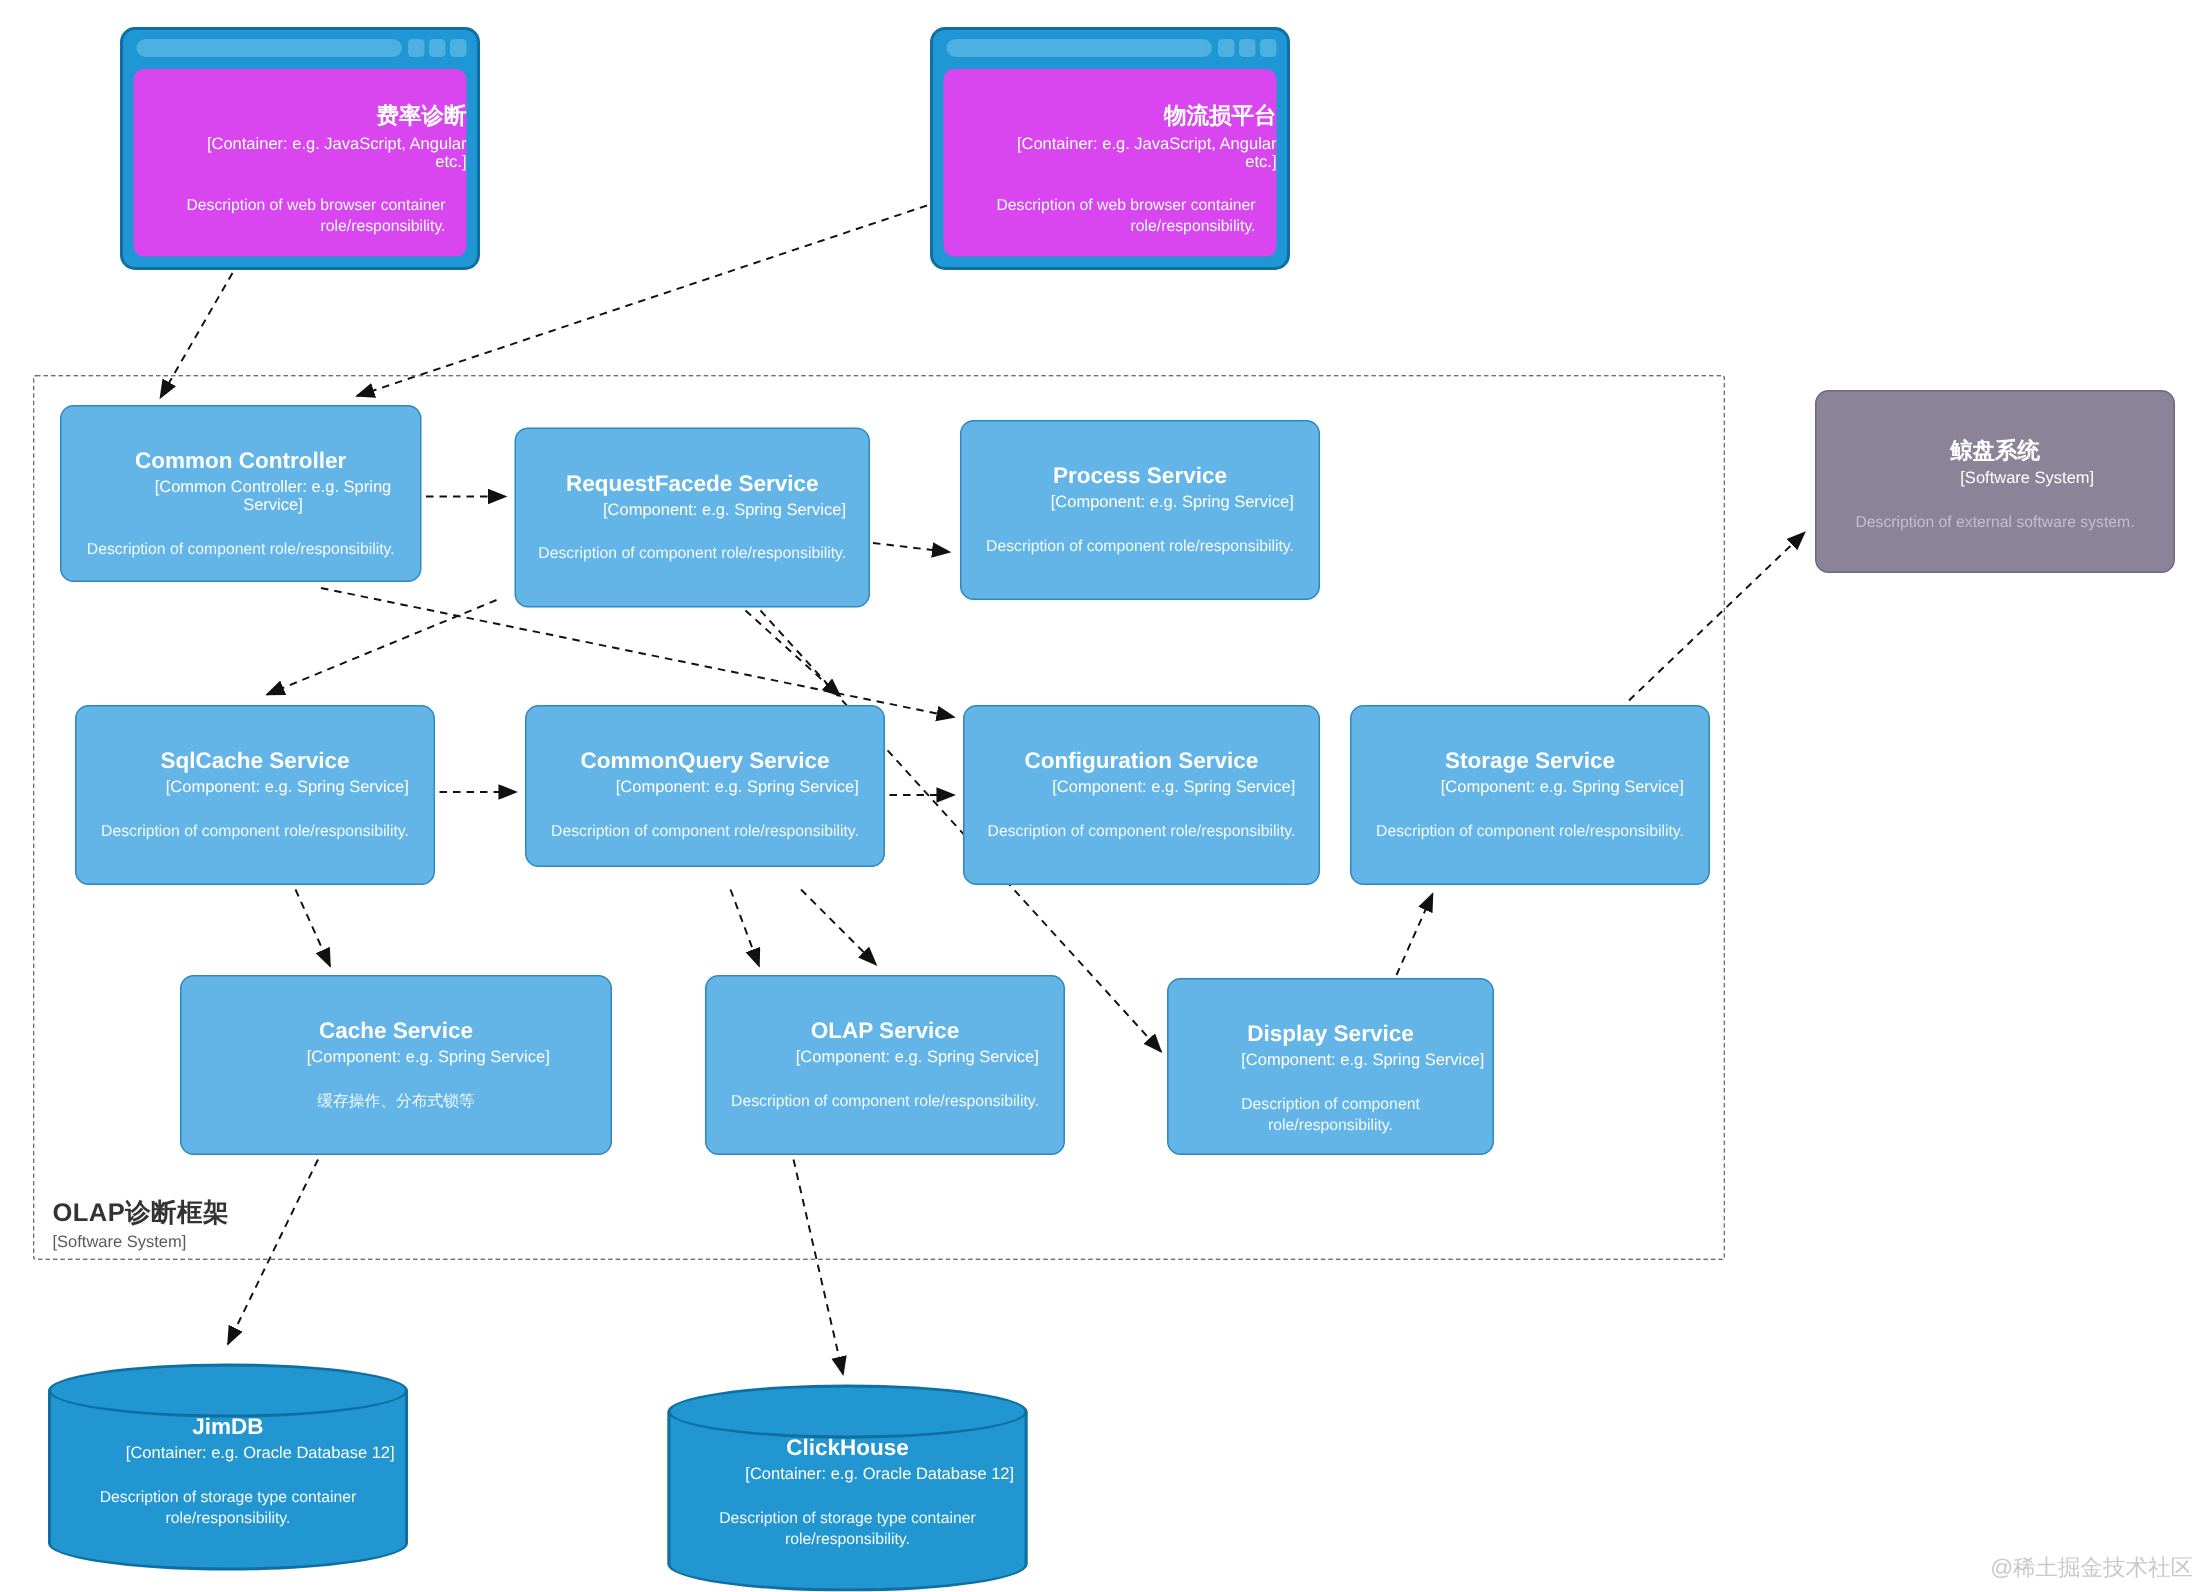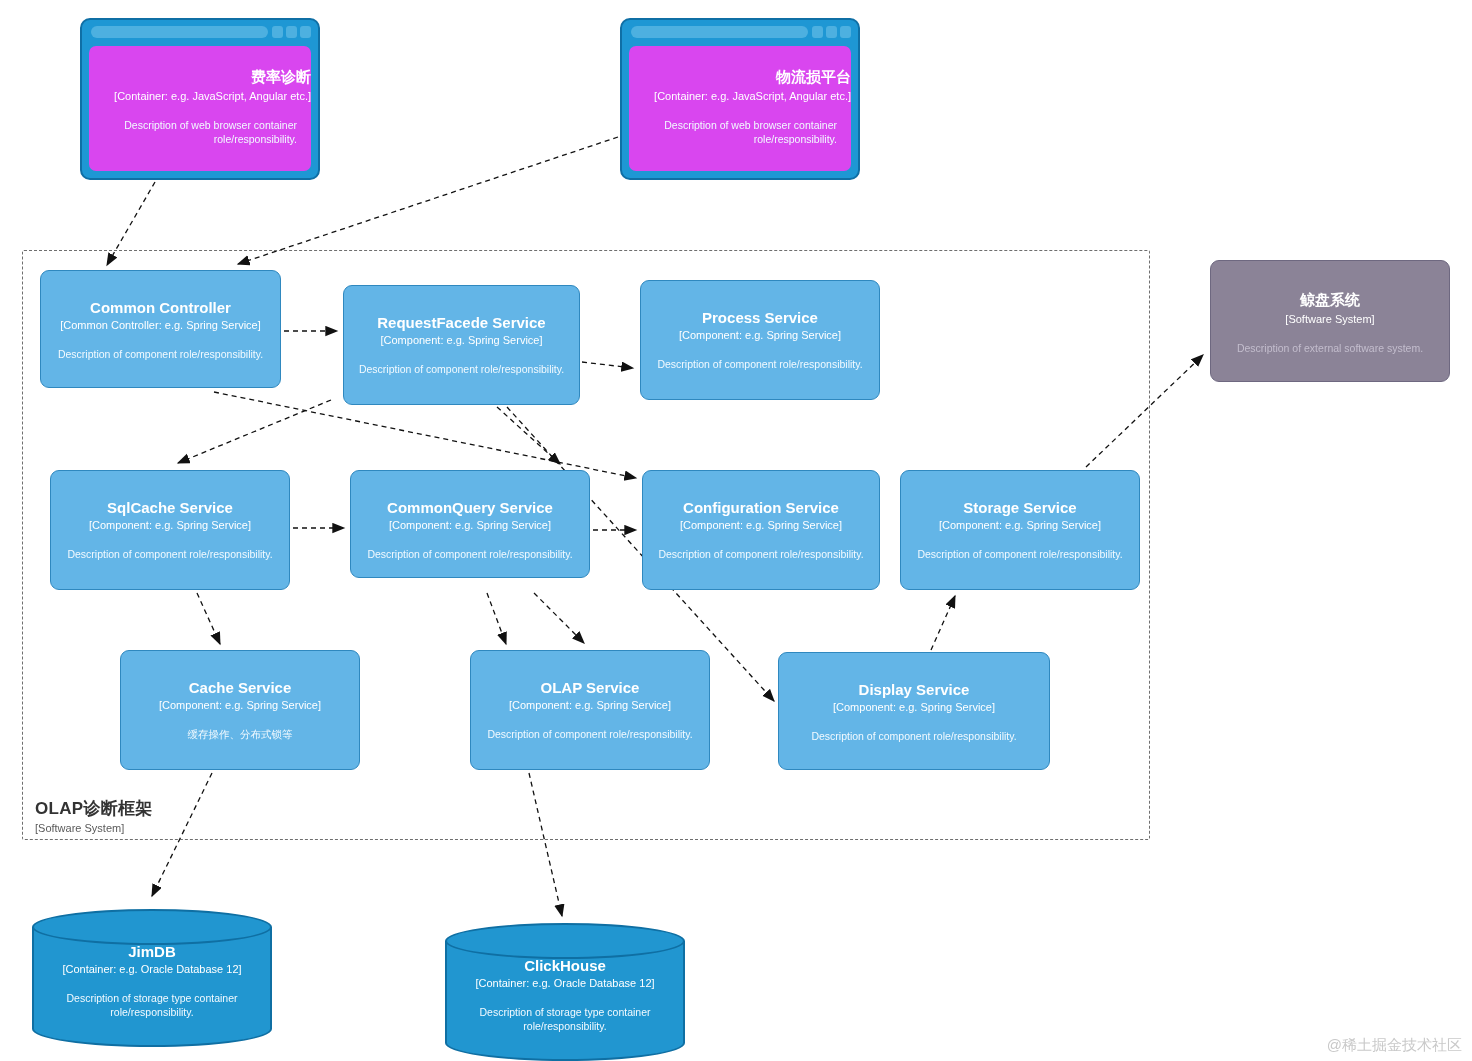--- a/index.html
+++ b/index.html
@@ -15,21 +15,21 @@
   .boundary-label { position:absolute; left:12px; top:546px; }
   .boundary-label .bl-t { font-size:17px; font-weight:bold; color:#333333; letter-spacing:.3px; }
   .boundary-label .bl-s { font-size:11px; color:#5a5a5a; margin-top:2px; }
 
   .node { position:absolute; z-index:2; text-align:center; color:#ffffff; }
 
   
   .comp { background:#63b5e7; border:1.5px solid #2f88bf; border-radius:9px;
           display:flex; flex-direction:column; justify-content:flex-start; padding-top:28px; }
   .t { font-size:15px; font-weight:bold; color:#ffffff; }
-  .s { font-size:11px; margin-top:3px; color:#ffffff; }
+  .s { font-size:11px; margin-top:3px; color:#ffffff;padding-left:43px; }
   .d { font-size:10.5px; margin-top:16px; color:#f2faff; padding:0 14px; line-height:1.35; }
 
   
   .browser { background:#1e97d4; border:2px solid #0f6fa5; border-radius:10px; }
   .b-top { position:absolute; left:0; top:0; right:0; height:24px; }
   .addr { position:absolute; left:9px; top:6px; right:50px; height:12px;
           background:#4db0e0; border-radius:6px; }
   .bbtn { position:absolute; top:6px; width:11px; height:12px; background:#4db0e0; border-radius:3px; }
   .bbtn.b1 { right:35px; } .bbtn.b2 { right:21px; } .bbtn.b3 { right:7px; }
   .b-body { position:absolute; left:7px; right:7px; top:26px; bottom:7px;
@@ -56,23 +56,23 @@
   #n-feilv { left:80px;  top:18px;  width:240px; height:162px; }
   #n-wls   { left:620px; top:18px;  width:240px; height:162px; }
   #n-cc    { left:40px;  top:270px; width:241px; height:118px; }
   #n-rf    { left:343px; top:285px; width:237px; height:120px; }
   #n-ps    { left:640px; top:280px; width:240px; height:120px; }
   #n-ext   { left:1210px;top:260px; width:240px; height:122px; }
   #n-sql   { left:50px;  top:470px; width:240px; height:120px; }
   #n-cq    { left:350px; top:470px; width:240px; height:108px; }
   #n-cfg   { left:642px; top:470px; width:238px; height:120px; }
   #n-st    { left:900px; top:470px; width:240px; height:120px; }
-  #n-cache { left:120px; top:650px; width:240px; height:120px; }
+  #n-cache { left:120px; top:650px; width:288px; height:120px; }
   #n-olap  { left:470px; top:650px; width:240px; height:120px; }
-  #n-disp  { left:778px; top:652px; width:272px; height:118px; }
+  #n-disp  { left:778px; top:652px; width:218px; height:118px; }
   #n-jimdb { left:32px;  top:909px; width:240px; height:138px; }
   #n-ch    { left:445px; top:923px; width:240px; height:138px; }
 
   .watermark { position:absolute; right:10px; bottom:6px; font-size:15px; color:#c9c9c9; z-index:5; }
 </style>
 </head>
 <body>
 
 <div class="canvas">
 

